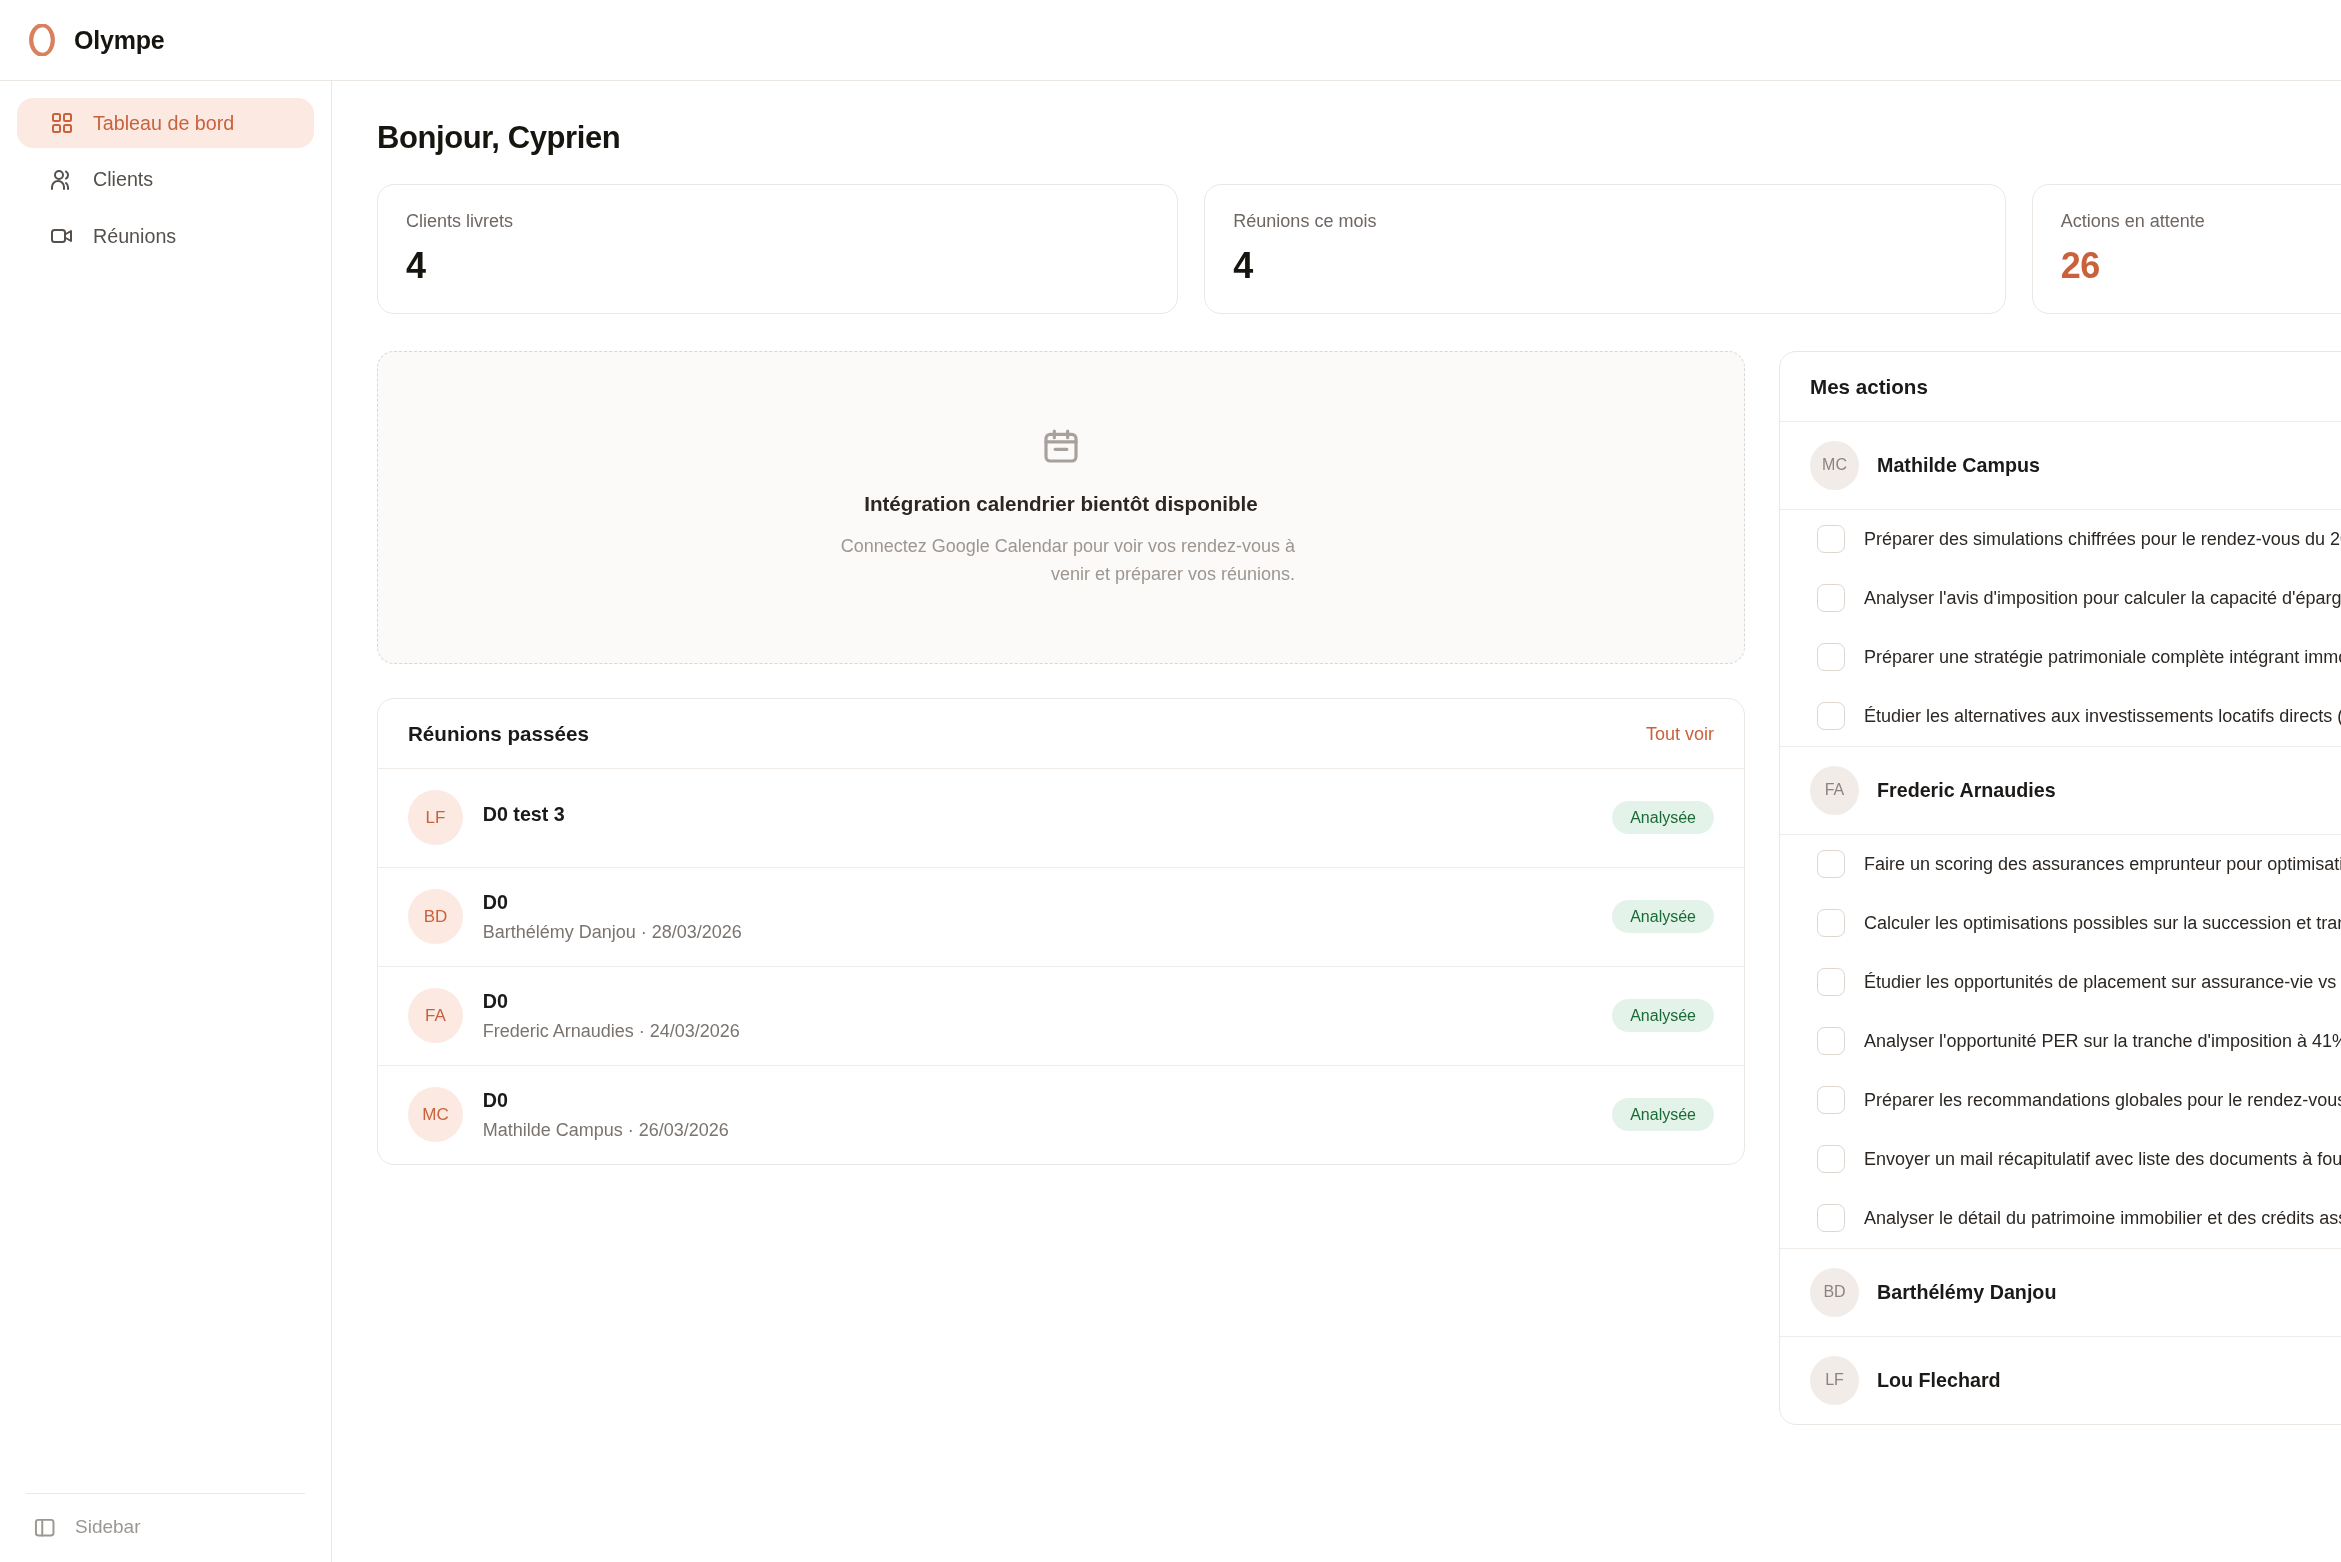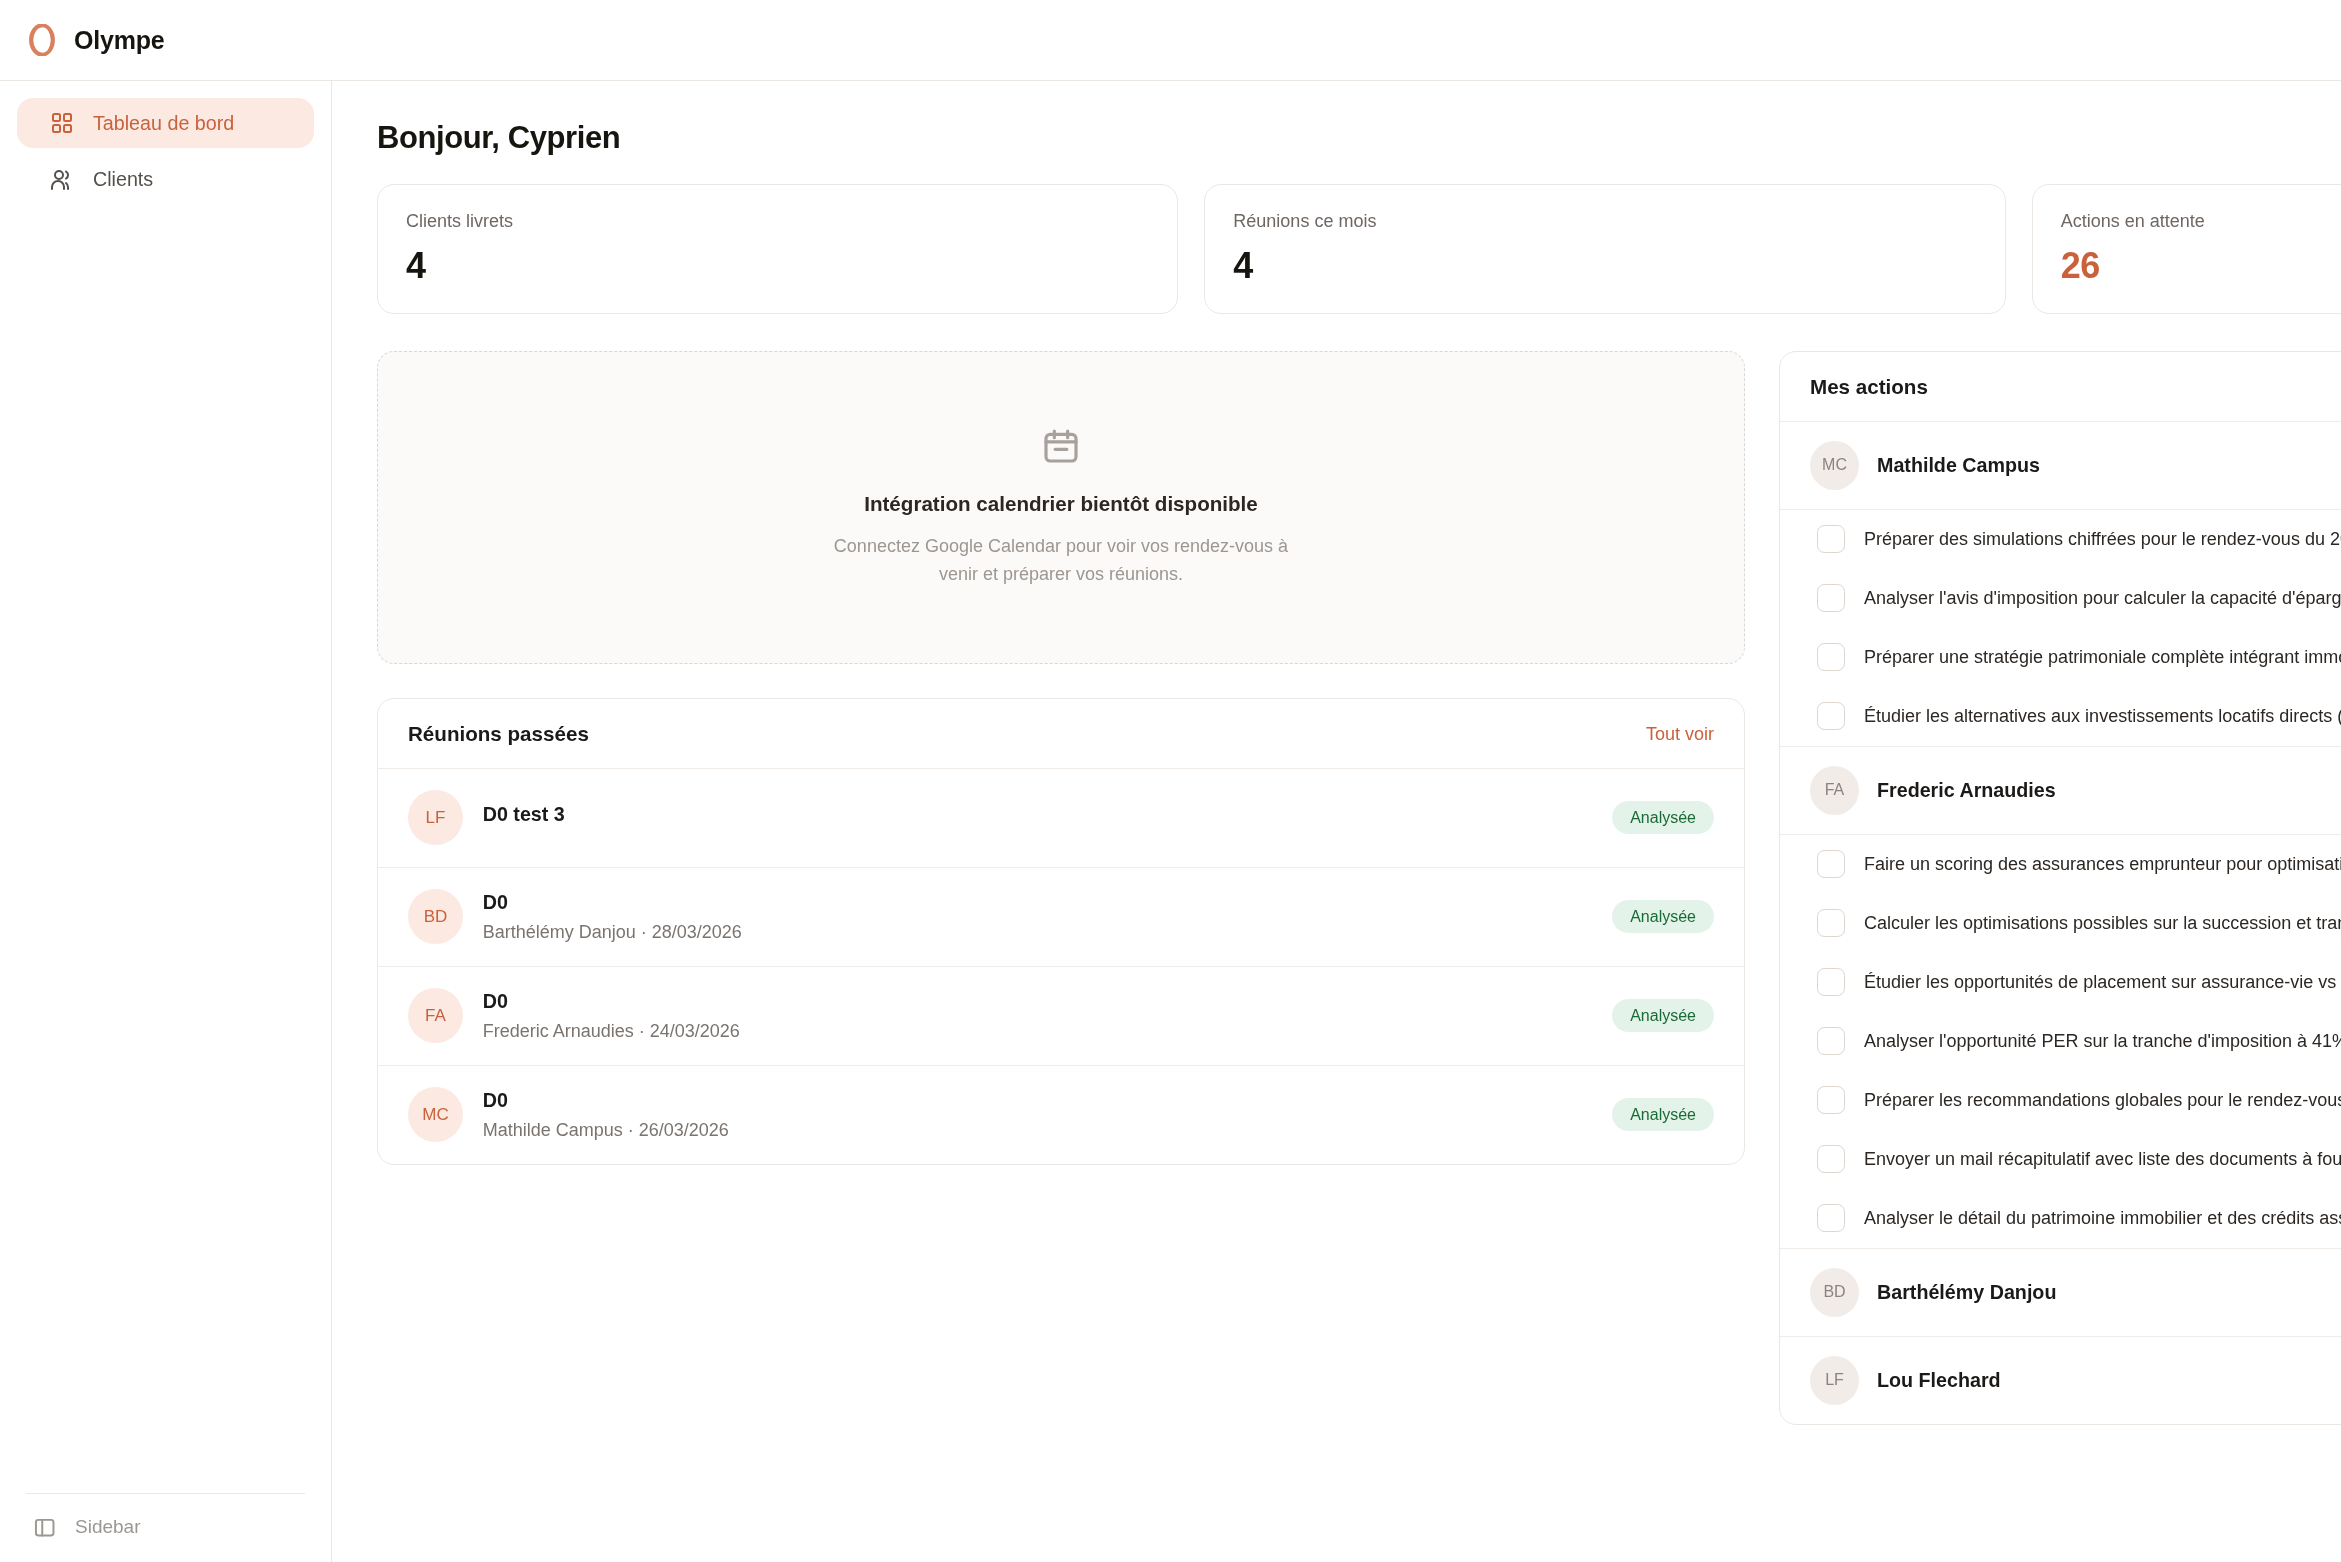--- a/index.html
+++ b/index.html
@@ -79,21 +79,21 @@
   .col-right { flex: 1; }
 
   
   .calendar-card {
     border: 1.9px dashed #ddd5cf;
     border-radius: 17px;
     background: #fbfaf9;
     height: 313px;
     display: flex; flex-direction: column;
     align-items: center; justify-content: center;
-    text-align: center;
+    text-align: right;
     padding: 12px 56px;
   }
   .calendar-card .cal-ico { margin-bottom: 26px; }
   .calendar-card .cal-ico svg { width: 40px; height: 40px; display: block; }
   .calendar-title { font-size: 20.6px; font-weight: 600; color: #2c2723; margin-bottom: 17px; }
   .calendar-sub { font-size: 18px; color: #9d9691; line-height: 1.55; max-width: 468px; }
 
   
   .panel {
     border: 1.9px solid #ece7e3;
@@ -205,20 +205,29 @@
           <svg viewBox="0 0 24 24" fill="none" stroke="currentColor" stroke-width="2" stroke-linecap="round" stroke-linejoin="round">
             <circle cx="9" cy="7" r="4"></circle>
             <path d="M2 21v-2a6 6 0 0 1 12 0v2"></path>
             <path d="M16 3.5a4 4 0 0 1 0 7"></path>
             <path d="M18 21v-2a5 5 0 0 0-2-4"></path>
           </svg>
         </span>
         <span>Clients</span>
       </div>
 
+      <div class="nav-item">
+        <span class="ico">
+          <svg viewBox="0 0 24 24" fill="none" stroke="currentColor" stroke-width="2" stroke-linecap="round" stroke-linejoin="round">
+            <rect x="2" y="6" width="13" height="12" rx="2.5"></rect>
+            <path d="M15 10.5l6-3.5v10l-6-3.5z"></path>
+          </svg>
+        </span>
+        <span>Réunions</span>
+      </div>
 
     </div>
     <div class="sidebar-spacer"></div>
     <div class="sidebar-footer">
       <div class="sidebar-toggle">
         <span>
           <svg viewBox="0 0 24 24" fill="none" stroke="currentColor" stroke-width="2" stroke-linecap="round" stroke-linejoin="round">
             <rect x="3" y="4" width="18" height="16" rx="2.5"></rect>
               <path d="M9.5 4v16"></path>
           </svg>

